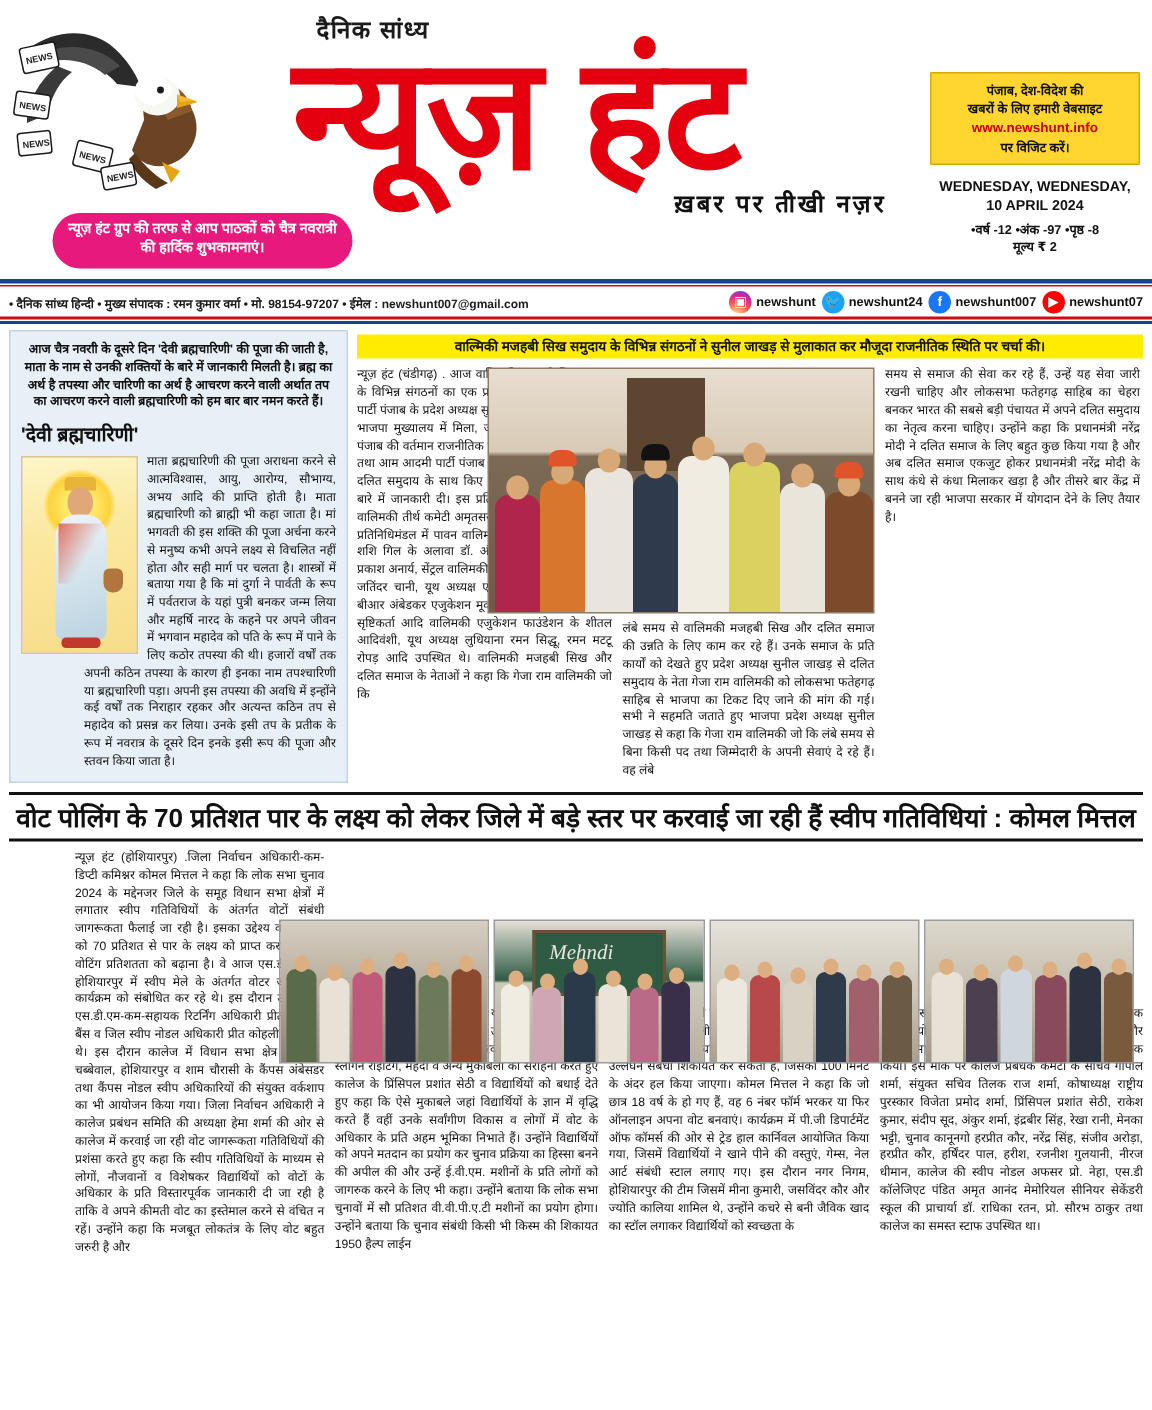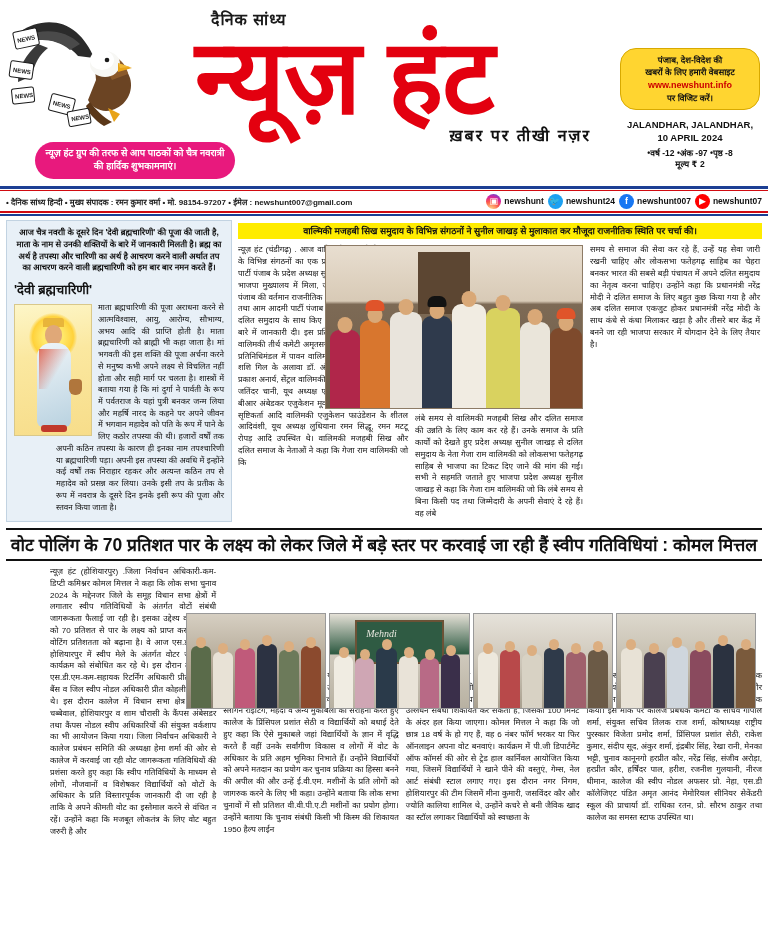--- a/index.html
+++ b/index.html
@@ -38,21 +38,21 @@
     font-family: "Liberation Sans", sans-serif;
     white-space: nowrap;
   }
   .tagline {
     text-align:right; font-size: 16px; font-weight:700; color:#111;
     letter-spacing: 2px; margin-top: -4px; padding-right: 4px;
   }
 
   .right-info { position:absolute; right: 8px; top: 48px; width: 140px; text-align:center; }
   .web-box {
-    background: #ffd530; border: 1.5px solid #d8a900; border-radius: 16px;
+    background: #ffd530; border: 1.5px solid #d8a900; border-radius: 1px;
     padding: 5px 4px 5px 4px; font-size: 8.5px; font-weight: 700; color:#111;
     line-height: 1.45;
   }
   .web-box .url { color: #cc0000; font-weight: 800; font-size: 9px; }
   .place-date { margin-top: 8px; font-size: 9.5px; font-weight: 800; color:#111; line-height:1.4; }
   .issue-line { margin-top: 3px; font-size: 8.5px; font-weight: 700; color:#111; line-height:1.4; }
 
   
   .strip { position:relative; width:768px; }
   .strip .rule-top { height: 2.5px; background:#1c3f94; }
@@ -174,21 +174,21 @@
     flex: 1; position:relative; overflow:hidden; border:1px solid #9a9a9a;
   }
   .p1 { background: linear-gradient(180deg,#d6cfc2 0%, #b5aa98 50%, #8d8374 100%); }
   .p2 { background: linear-gradient(180deg,#e4e0d6 0%, #2f5b43 42%, #cfc9bc 44%, #b8b1a2 100%); }
   .p3 { background: linear-gradient(180deg,#e6e2da 0%, #cbc4b6 55%, #a89f8e 100%); }
   .p4 { background: linear-gradient(180deg,#ddd8cd 0%, #c2bbab 55%, #9d9484 100%); }
   .pf { position:absolute; bottom:0; border-radius: 6px 6px 0 0; }
   .pf .h { position:absolute; left:50%; transform:translateX(-50%); top:-9px;
            width: 10px; height: 11px; border-radius:50%; background:#dcae80; }
   .board { position:absolute; left: 18%; top: 6px; width: 64%; height: 44px; background:#2f5b43; border:2px solid #6b5236; }
-  .chalk { position:absolute; left: 26%; top: 14px; font-size: 10px; color:#e6e6dd; font-family:"Liberation Serif", serif; font-style:italic; }
+  .chalk { position:absolute; left: 26%; top: 14px; font-size: 14px; color:#e6e6dd; font-family:"Liberation Serif", serif; font-style:italic; }
 </style>
 </head>
 <body>
 
 <div class="page">
 
   <div class="masthead">
 
     <div class="eagle-wrap">
       <svg class="eagle-svg" viewBox="0 0 160 125">
@@ -230,21 +230,21 @@
     </div>
 
     <div class="right-info">
       <div class="web-box">
         <div>पंजाब, देश-विदेश की</div>
         <div>खबरों के लिए हमारी वेबसाइट</div>
         <div class="url">www.newshunt.info</div>
         <div>पर विजिट करें।</div>
       </div>
       <div class="place-date">
-        <div>JALANDHAR, JALANDHAR,</div>
+        <div>WEDNESDAY, WEDNESDAY,</div>
         <div>10 APRIL 2024</div>
       </div>
       <div class="issue-line">
         <div>•वर्ष -12  •अंक -97  •पृष्ठ -8</div>
         <div>मूल्य ₹ 2</div>
       </div>
     </div>
   </div>
 
   <div class="strip">

